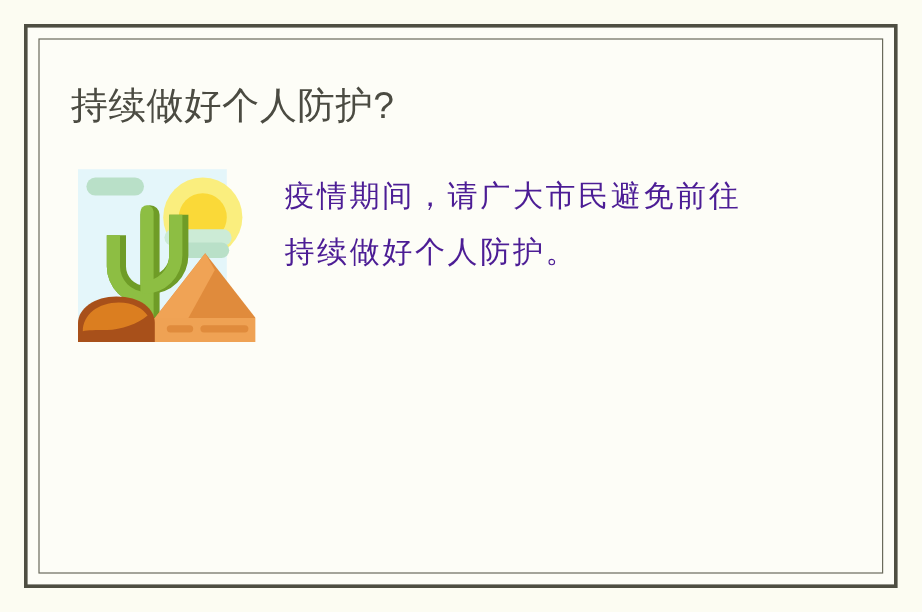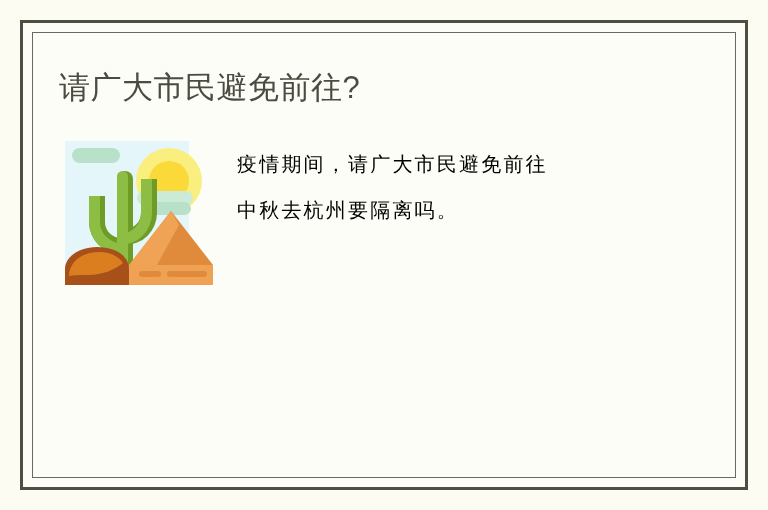--- a/index.html
+++ b/index.html
@@ -78,38 +78,38 @@
 
   
   #body-text {
     position: absolute;
     left: 204px;
     top: 108px;
     width: 420px;
   }
   .body-line {
     font-family: "DejaVu Sans", "Liberation Sans", sans-serif;
-    font-size: 20px;
+    font-size: 25px;
     line-height: 46px;
     letter-spacing: 2.2px;
-    color: #000000;
+    color: #4c1d95;
     white-space: nowrap;
   }
 </style>
 </head>
 <body>
 
 <div id="page">
 
   <div id="frame-outer">
     <div id="frame-inner">
 
       <div id="card-body">
 
-        <div id="page-title">请广大市民避免前往?</div>
+        <div id="page-title">持续做好个人防护?</div>
 
         <div id="illustration">
           <svg width="152" height="152" viewBox="0 0 152 152" xmlns="http://www.w3.org/2000/svg">
 
             <rect x="4" y="2" width="124" height="140" fill="#E4F6FA"></rect>
 
             <circle cx="108" cy="42" r="33" fill="#FAEE7E"></circle>
             <circle cx="108" cy="42" r="20" fill="#FAD938"></circle>
 
             <rect x="11" y="9" width="48" height="15" rx="7.5" fill="#B9E0C8"></rect>
@@ -136,19 +136,19 @@
             <rect x="78" y="132" width="22" height="6" rx="3" fill="#E08B3C"></rect>
             <rect x="106" y="132" width="40" height="6" rx="3" fill="#E08B3C"></rect>
 
             <path d="M4 146 V130 c0 -12 14 -22 32 -22 c20 0 32 10 32 22 v16 Z" fill="#A8501A"></path>
             <path d="M8 137 c0 -14 13 -24 30 -24 c12 0 20 5 24 11 c-8 7 -22 12 -34 12 c-9 0 -16 0 -20 1 Z" fill="#DB7E20"></path>
           </svg>
         </div>
 
         <div id="body-text">
           <div class="body-line">疫情期间，请广大市民避免前往</div>
-          <div class="body-line">中秋去杭州要隔离吗。</div>
+          <div class="body-line">持续做好个人防护。</div>
         </div>
 
       </div>
     </div>
   </div>
 </div>
 
 </body></html>

